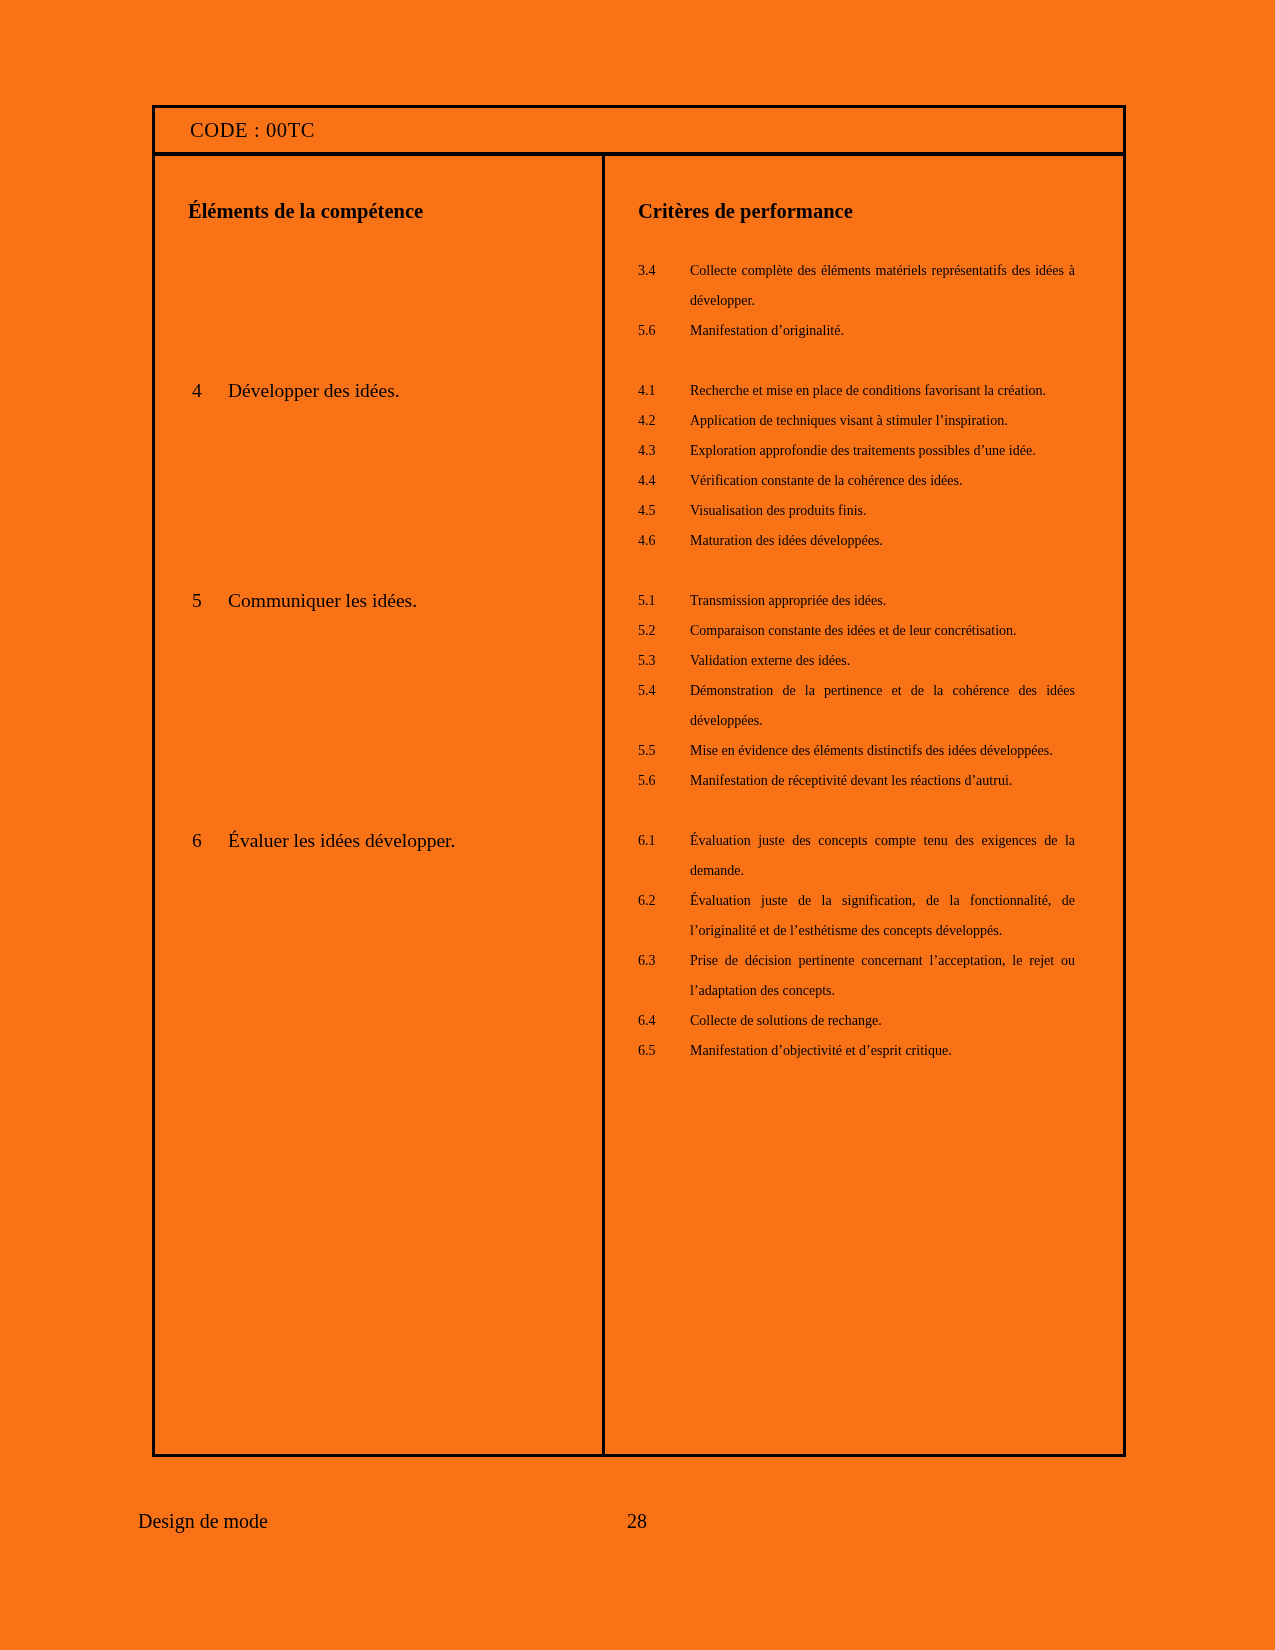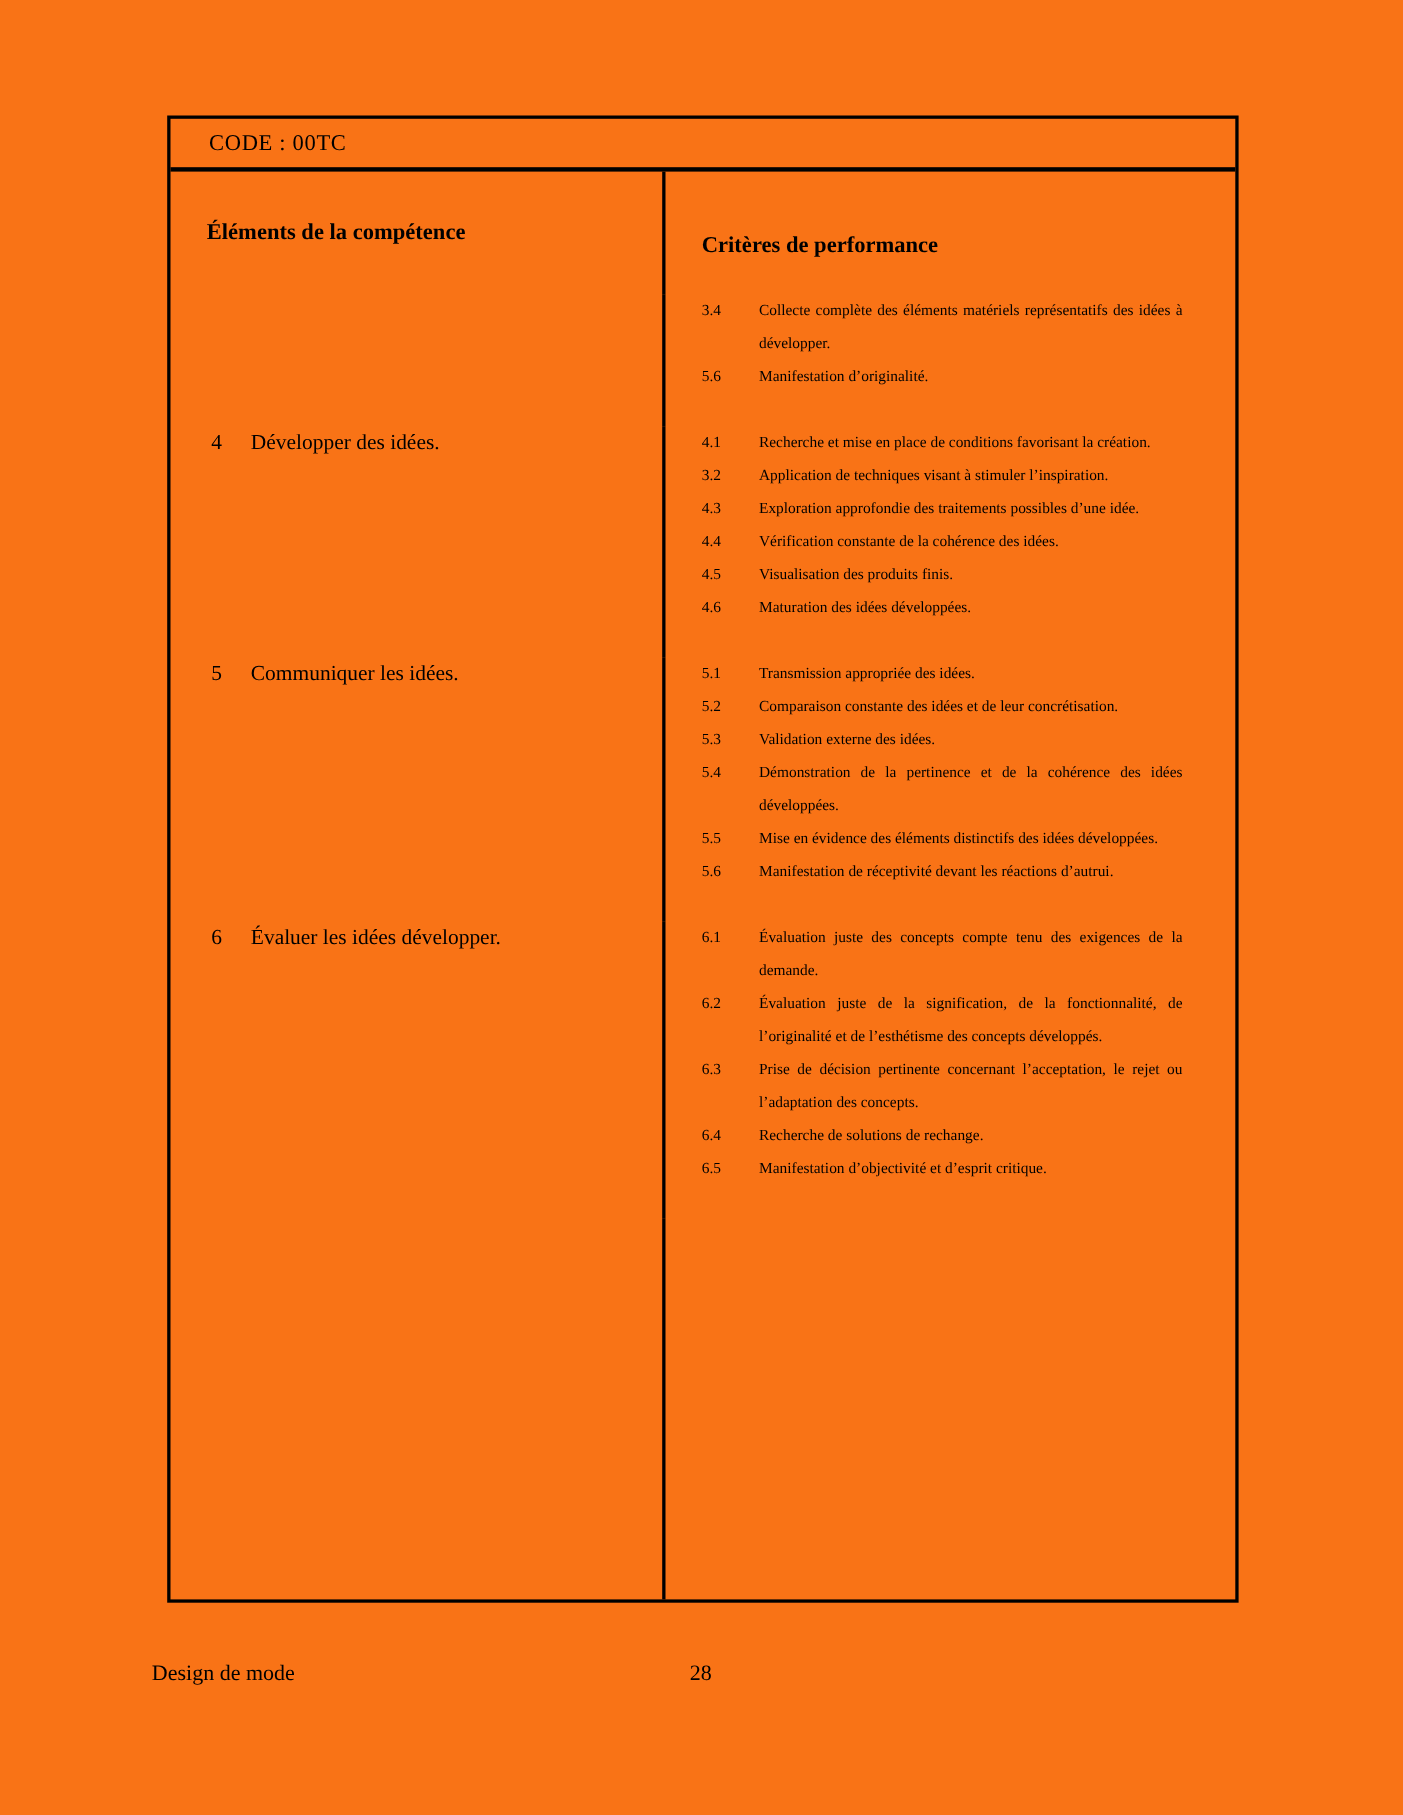--- a/index.html
+++ b/index.html
@@ -17,21 +17,21 @@
   .code-row {
     flex:0 0 48px; border-bottom:4px solid #000;
     display:flex; align-items:center; padding-left:35px;
     font-size:20.5px; letter-spacing:0.6px;
   }
   .tbody { flex:1 1 auto; display:flex; flex-direction:column; }
   .trow { display:flex; flex:0 0 auto; }
   .cell-left { flex:0 0 450px; width:450px; border-right:3px solid #000; }
   .cell-right { flex:1 1 auto; padding:0 46px 0 33px; }
   .titles .cell-left { padding:40px 0 30px 33px; }
-  .titles .cell-right { padding-top:52px; padding-bottom:30px; }
+  .titles .cell-right { padding-top:40px; padding-bottom:30px; }
   .col-title { font-weight:bold; font-size:20.5px; line-height:30px; }
   .group .cell-right { padding-bottom:30px; }
   .filler { flex:1 1 auto; }
   .element-item { display:flex; padding-left:37px; font-size:19.5px; line-height:30px; }
   .el-num { flex:0 0 36px; width:36px; }
   .criterion { display:flex; font-size:14px; line-height:30px; }
   .cr-num { flex:0 0 52px; width:52px; }
   .cr-text { width:385px; text-align:justify; }
   .footer { position:absolute; top:1506px; left:0; width:1275px; font-size:20px; line-height:30px; }
   .footer-title { position:absolute; left:138px; }
@@ -79,21 +79,21 @@
             <span class="el-num">4</span>
             <span class="el-label">Développer des idées.</span>
           </div>
         </div>
         <div class="cell-right">
           <div class="criterion">
             <span class="cr-num">4.1</span>
             <span class="cr-text">Recherche et mise en place de conditions favorisant la création.</span>
           </div>
           <div class="criterion">
-            <span class="cr-num">3.2</span>
+            <span class="cr-num">4.2</span>
             <span class="cr-text">Application de techniques visant à stimuler l’inspiration.</span>
           </div>
           <div class="criterion">
             <span class="cr-num">4.3</span>
             <span class="cr-text">Exploration approfondie des traitements possibles d’une idée.</span>
           </div>
           <div class="criterion">
             <span class="cr-num">4.4</span>
             <span class="cr-text">Vérification constante de la cohérence des idées.</span>
           </div>
@@ -158,21 +158,21 @@
           <div class="criterion">
             <span class="cr-num">6.2</span>
             <span class="cr-text">Évaluation juste de la signification, de la fonctionnalité, de l’originalité et de l’esthétisme des concepts développés.</span>
           </div>
           <div class="criterion">
             <span class="cr-num">6.3</span>
             <span class="cr-text">Prise de décision pertinente concernant l’acceptation, le rejet ou l’adaptation des concepts.</span>
           </div>
           <div class="criterion">
             <span class="cr-num">6.4</span>
-            <span class="cr-text">Recherche de solutions de rechange.</span>
+            <span class="cr-text">Collecte de solutions de rechange.</span>
           </div>
           <div class="criterion">
             <span class="cr-num">6.5</span>
             <span class="cr-text">Manifestation d’objectivité et d’esprit critique.</span>
           </div>
         </div>
       </div>
 
       <div class="trow filler">
         <div class="cell-left"></div>

